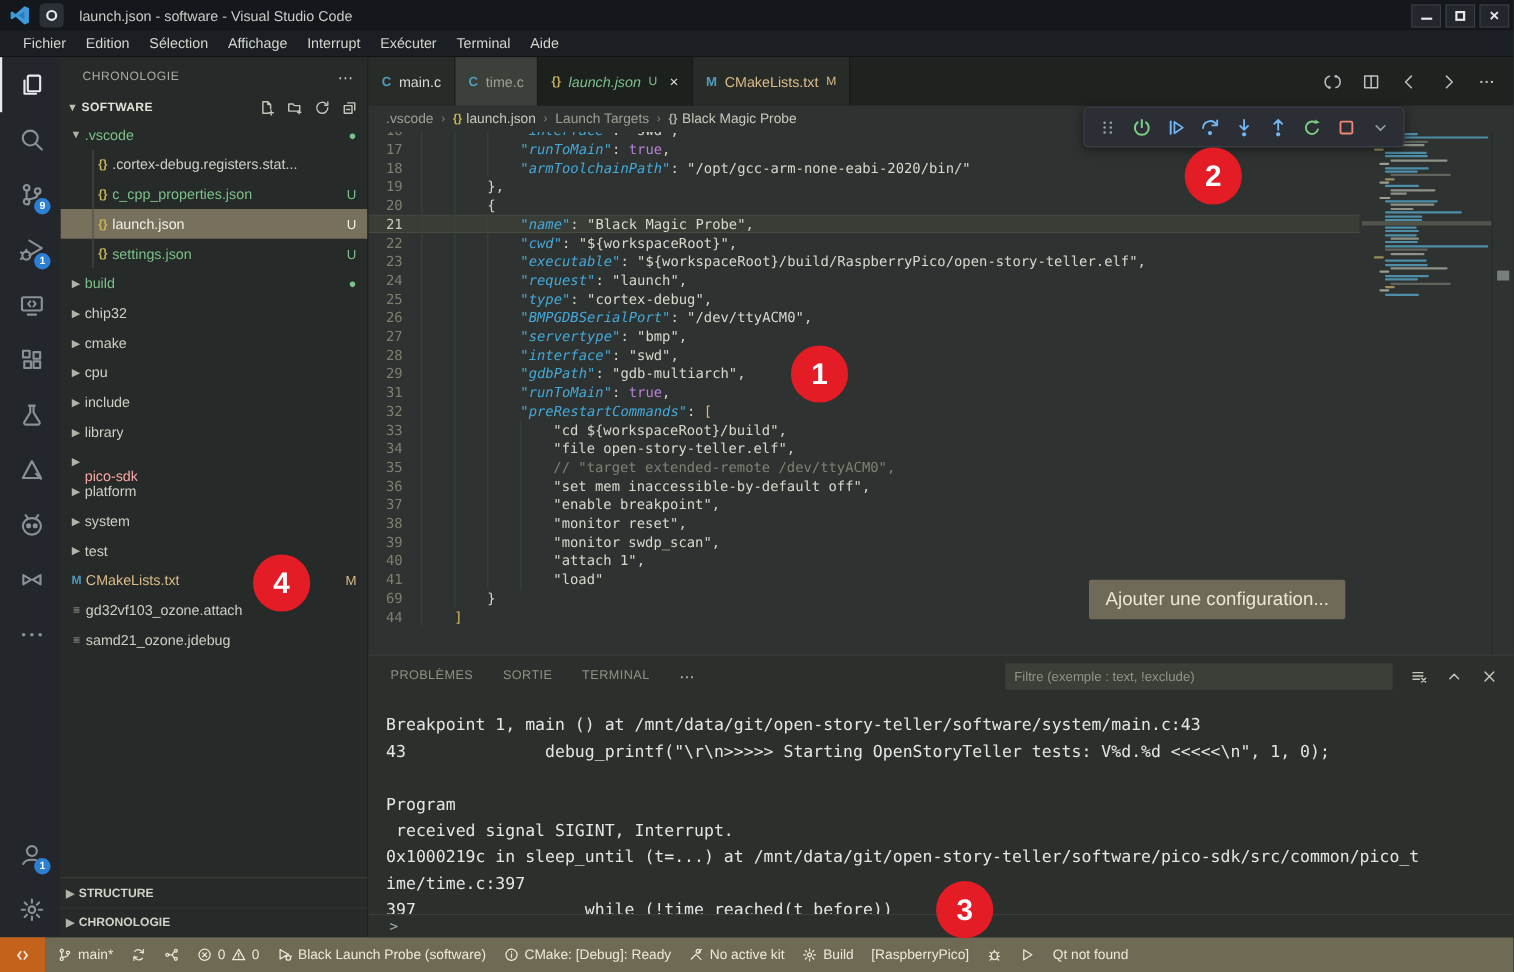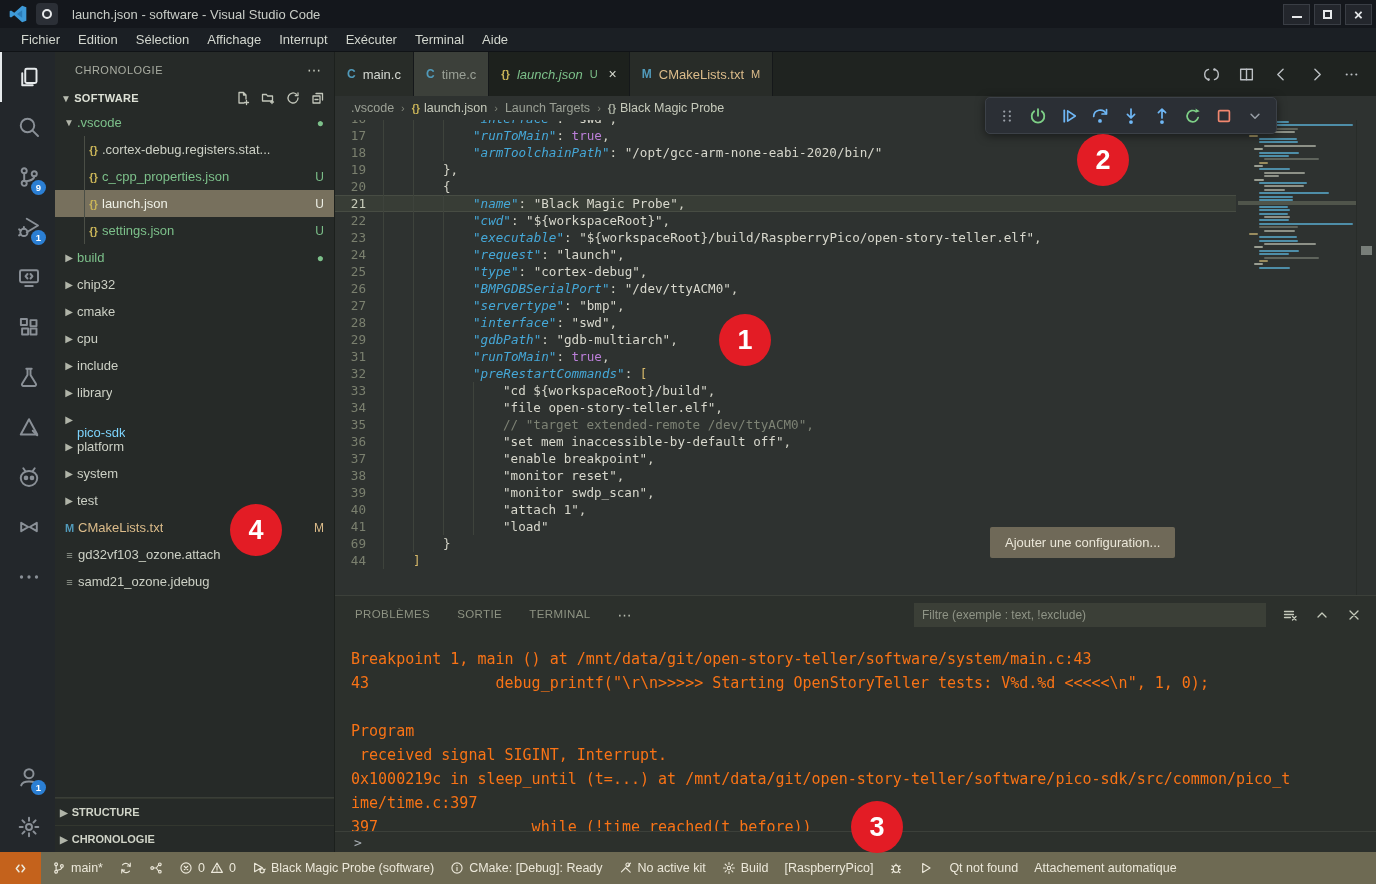--- a/index.html
+++ b/index.html
@@ -44,21 +44,21 @@
   .tree{flex:1;overflow:hidden;position:relative;}
   .trow{height:27px;display:flex;align-items:center;padding-right:10px;position:relative;cursor:default;}
   .trow .chev{width:16px;text-align:center;color:#b0b4a8;font-size:10px;flex:none;}
   .trow .ficon{width:17px;flex:none;font-weight:bold;font-size:11px;text-align:center;}
   .trow .lbl{white-space:nowrap;overflow:hidden;text-overflow:clip;}
   .trow .tbadge{margin-left:auto;font-size:12px;flex:none;padding-left:6px;}
   .trow.sel{background:#77705d;}
   .trow.d1{padding-left:30px;}
   .trow.d1::before{content:"";position:absolute;left:29px;top:0;bottom:0;border-left:1px solid #4a4e46;}
   .trow.d0{padding-left:6px;}
-  .c-green{color:#7cc08a;} .c-norm{color:#ccd0c5;} .c-dim{color:#7dd3fc;margin-top:26px;} .c-mod{color:#dcbc8a;} .c-sel{color:#eef0e6;}
+  .c-green{color:#7cc08a;} .c-norm{color:#ccd0c5;} .c-dim{color:#fca5a5;margin-top:26px;} .c-mod{color:#dcbc8a;} .c-sel{color:#eef0e6;}
   .json-ico{color:#c9b458;} .m-ico{color:#519aba;} .list-ico{color:#9aa095;}
   .dot-badge{color:#7cc08a;font-size:9px;}
   .sb-bottom{border-top:1px solid #3a3e38;}
   .sb-sec{height:27px;display:flex;align-items:center;font-size:11px;font-weight:bold;color:#d0d4c8;padding-left:5px;border-top:1px solid #33372f;}
   .sb-sec .chev{margin-right:4px;color:#b0b4a8;font-size:10px;}
 
   
   .editorcol{flex:1;display:flex;flex-direction:column;min-width:0;position:relative;background:#2e3230;}
   .tabbar{height:44px;background:#1f2320;display:flex;flex:none;}
   .tab{display:flex;align-items:center;padding:0 12px;gap:7px;font-size:13px;border-right:1px solid #15181a;white-space:nowrap;}
@@ -98,33 +98,33 @@
   .mm-bar{height:2px;margin-top:1px;border-radius:1px;}
   .mm-band{position:absolute;left:0;right:0;top:81px;height:4px;background:#50554b;}
   .vscroll{position:absolute;top:0;right:0;width:20px;bottom:0;border-left:1px solid #282c29;}
   .vthumb{position:absolute;left:4px;right:4px;top:126px;height:9px;background:#aab0aa;opacity:.6;}
 
   .debugbar{position:absolute;top:45px;left:650px;height:37px;background:#2b2f35;border:1px solid #3c4148;border-radius:5px;display:flex;align-items:center;box-shadow:0 2px 10px rgba(0,0,0,.5);padding:0 7px;gap:3px;z-index:20;}
   .dbtn{width:28px;height:28px;display:flex;align-items:center;justify-content:center;}
   .dbtn svg{width:18px;height:18px;}
   .db-green{color:#7ed087;} .db-blue{color:#6fb7f5;} .db-red{color:#f2876f;} .db-gray{color:#9aa0a8;}
 
-  .addconfig{position:absolute;left:655px;top:407px;background:#6f6958;color:#eae6d8;font-size:13px;padding:8px 15px;border-radius:2px;z-index:10;}
+  .addconfig{position:absolute;left:655px;top:407px;background:#6f6958;color:#eae6d8;font-size:17px;padding:8px 15px;border-radius:2px;z-index:10;}
 
   
   .panel{height:257px;border-top:1px solid #3c403a;background:#2c302c;display:flex;flex-direction:column;flex:none;position:relative;}
   .panel-header{height:37px;display:flex;align-items:center;padding:0 14px 0 20px;flex:none;}
   .ptab{margin-right:27px;font-size:11.5px;letter-spacing:.4px;color:#8d9282;height:37px;display:flex;align-items:center;border-bottom:1px solid transparent;white-space:nowrap;}
   .ptab.active{color:#e8e4d6;border-bottom-color:#cfc9b2;}
   .pmore{color:#b8bcb0;font-size:14px;letter-spacing:1px;margin-right:10px;}
   .filter{width:352px;height:24px;background:#3b3f37;border:none;color:#c6cab8;font-size:12px;padding:0 8px;margin-left:auto;outline:none;font-family:"Liberation Sans",sans-serif;}
   .filter::placeholder{color:#8f9486;}
   .picons{display:flex;gap:16px;color:#c6cabc;padding-left:16px;}
   .picons svg{width:16px;height:16px;}
-  .console{flex:1;padding:14px 0 0 16px;font:15px/24px "DejaVu Sans Mono",monospace;color:#f97316;white-space:pre;overflow:hidden;}
+  .console{flex:1;padding:14px 0 0 16px;font:15px/24px "DejaVu Sans Mono",monospace;color:#e5e5e5;white-space:pre;overflow:hidden;}
   .cinput{height:21px;border-top:1px solid #3c403a;color:#a8aeb4;font:13px "DejaVu Sans Mono",monospace;padding-left:19px;display:flex;align-items:center;flex:none;}
 
   
   .statusbar{height:32px;background:#6e6a53;display:flex;align-items:center;color:#ece8da;font-size:12.5px;overflow:hidden;white-space:nowrap;}
   .sb-item{display:flex;align-items:center;gap:5px;padding:0 8px;height:100%;flex:none;}
   .sb-item svg{width:14px;height:14px;}
   .sb-remote{background:#c4621c;padding:0 13px;margin-right:3px;font-weight:bold;}
   .sb-remote svg{width:15px;height:15px;}
 
   
@@ -811,21 +811,21 @@
       <span>0</span>
     </div>
     <div class="sb-item">
       <span class="svgwrap">
         <svg viewBox="0 0 16 16" fill="none" stroke="currentColor" stroke-width="1.3" stroke-linecap="round" stroke-linejoin="round">
           <path d="M3 2.6L11.4 7.4 3 12.2z"></path>
           <circle cx="11.6" cy="11.2" r="2.4"></circle>
           <path d="M11.6 8.4v-1M9.4 10l-1.2-.7M13.8 10l1.2-.7"></path>
         </svg>
       </span>
-      <span>Black Magic Probe (software)</span>
+      <span>Black Launch Probe (software)</span>
     </div>
     <div class="sb-item">
       <span class="svgwrap">
         <svg viewBox="0 0 16 16" fill="none" stroke="currentColor" stroke-width="1.3" stroke-linecap="round" stroke-linejoin="round">
           <circle cx="8" cy="8" r="5.8"></circle>
           <path d="M8 7.2v3.6M8 4.8v.3"></path>
         </svg>
       </span>
       <span>CMake: [Debug]: Ready</span>
     </div>
@@ -860,22 +860,19 @@
     </div>
     <div class="sb-item">
       <span class="svgwrap">
         <svg viewBox="0 0 16 16" fill="none" stroke="currentColor" stroke-width="1.3" stroke-linecap="round" stroke-linejoin="round">
           <path d="M4.2 2.8L12.6 8l-8.4 5.2z"></path>
         </svg>
       </span>
     </div>
     <div class="sb-item">
       <span>Qt not found</span>
-    </div>
-    <div class="sb-item">
-      <span>Attachement automatique</span>
     </div>
   </div>
 
 <div class="circle" style="left: 719px; top: 314px; background: rgb(227, 28, 37);">1</div>
 <div class="circle" style="left: 1077px; top: 134px; background: rgb(227, 28, 37);">2</div>
 <div class="circle" style="left: 851px; top: 801px; background: rgb(227, 28, 37);">3</div>
 <div class="circle" style="left: 230px; top: 504px; background: rgb(227, 28, 37);">4</div>
 
 </body></html>

